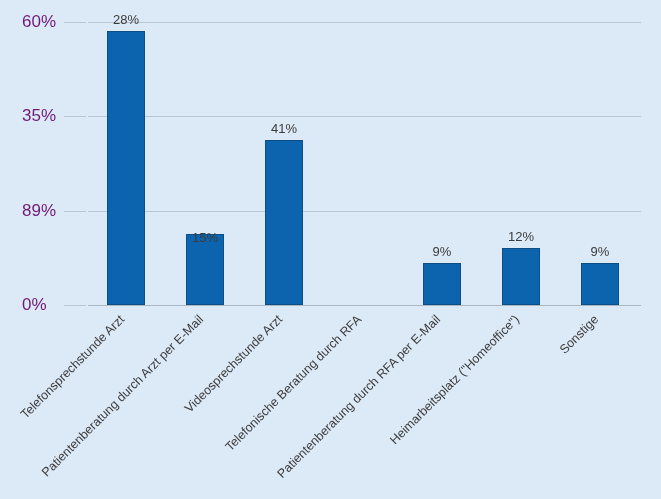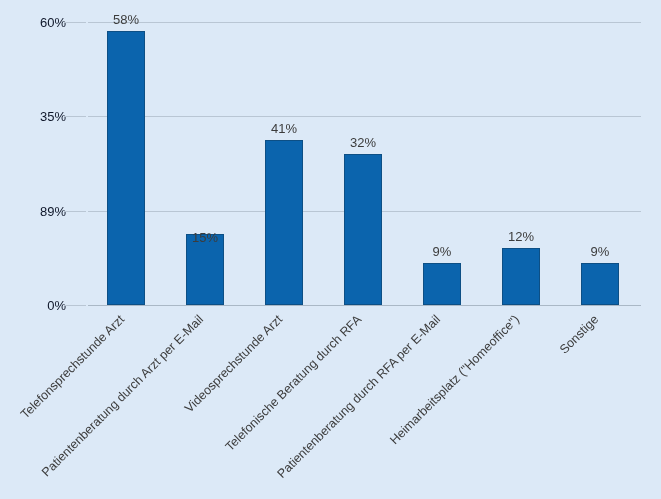--- a/index.html
+++ b/index.html
@@ -49,23 +49,23 @@
     height: 1px;
     background: #b9c6d4;
     left: -24px;
   }
 
   
   .ylabel {
     position: absolute;
     right: 661px;
     width: 60px;
-    text-align: right;
-    font-size: 13px;
-    color: #0f172a;
+    text-align: left;
+    font-size: 17px;
+    color: #701a75;
     transform: translateY(-50%);
     white-space: nowrap;
   }
   .y-axis-labels {
     position: absolute;
     left: 22px;
     top: 22px;
     width: 44px;
     height: 283px;
   }
@@ -157,34 +157,30 @@
         <span class="tick-stub"></span>
       </div>
     <div class="gridline baseline" style="top:283px">
         <span class="tick-stub"></span>
       </div>
   </div>
 
   <div class="bars-layer">
     <div class="bar-slot" style="left:0px">
       <div class="bar" style="height:273.7px"></div>
-      <div class="bar-value" style="bottom:277.7px">58%</div>
+      <div class="bar-value" style="bottom:277.7px">28%</div>
     </div>
     <div class="bar-slot" style="left:79px">
       <div class="bar" style="height:70.8px"></div>
       <div class="bar-value" style="bottom:60px">15%</div>
     </div>
     <div class="bar-slot" style="left:158px">
       <div class="bar" style="height:165.2px"></div>
       <div class="bar-value" style="bottom:169.2px">41%</div>
     </div>
-    <div class="bar-slot" style="left:237px">
-      <div class="bar" style="height:151px"></div>
-      <div class="bar-value" style="bottom:155px">32%</div>
-    </div>
     <div class="bar-slot" style="left:316px">
       <div class="bar" style="height:42.5px"></div>
       <div class="bar-value" style="bottom:46.5px">9%</div>
     </div>
     <div class="bar-slot" style="left:395px">
       <div class="bar" style="height:56.6px"></div>
       <div class="bar-value" style="bottom:60.6px">12%</div>
     </div>
     <div class="bar-slot" style="left:474px">
       <div class="bar" style="height:42.5px"></div>

